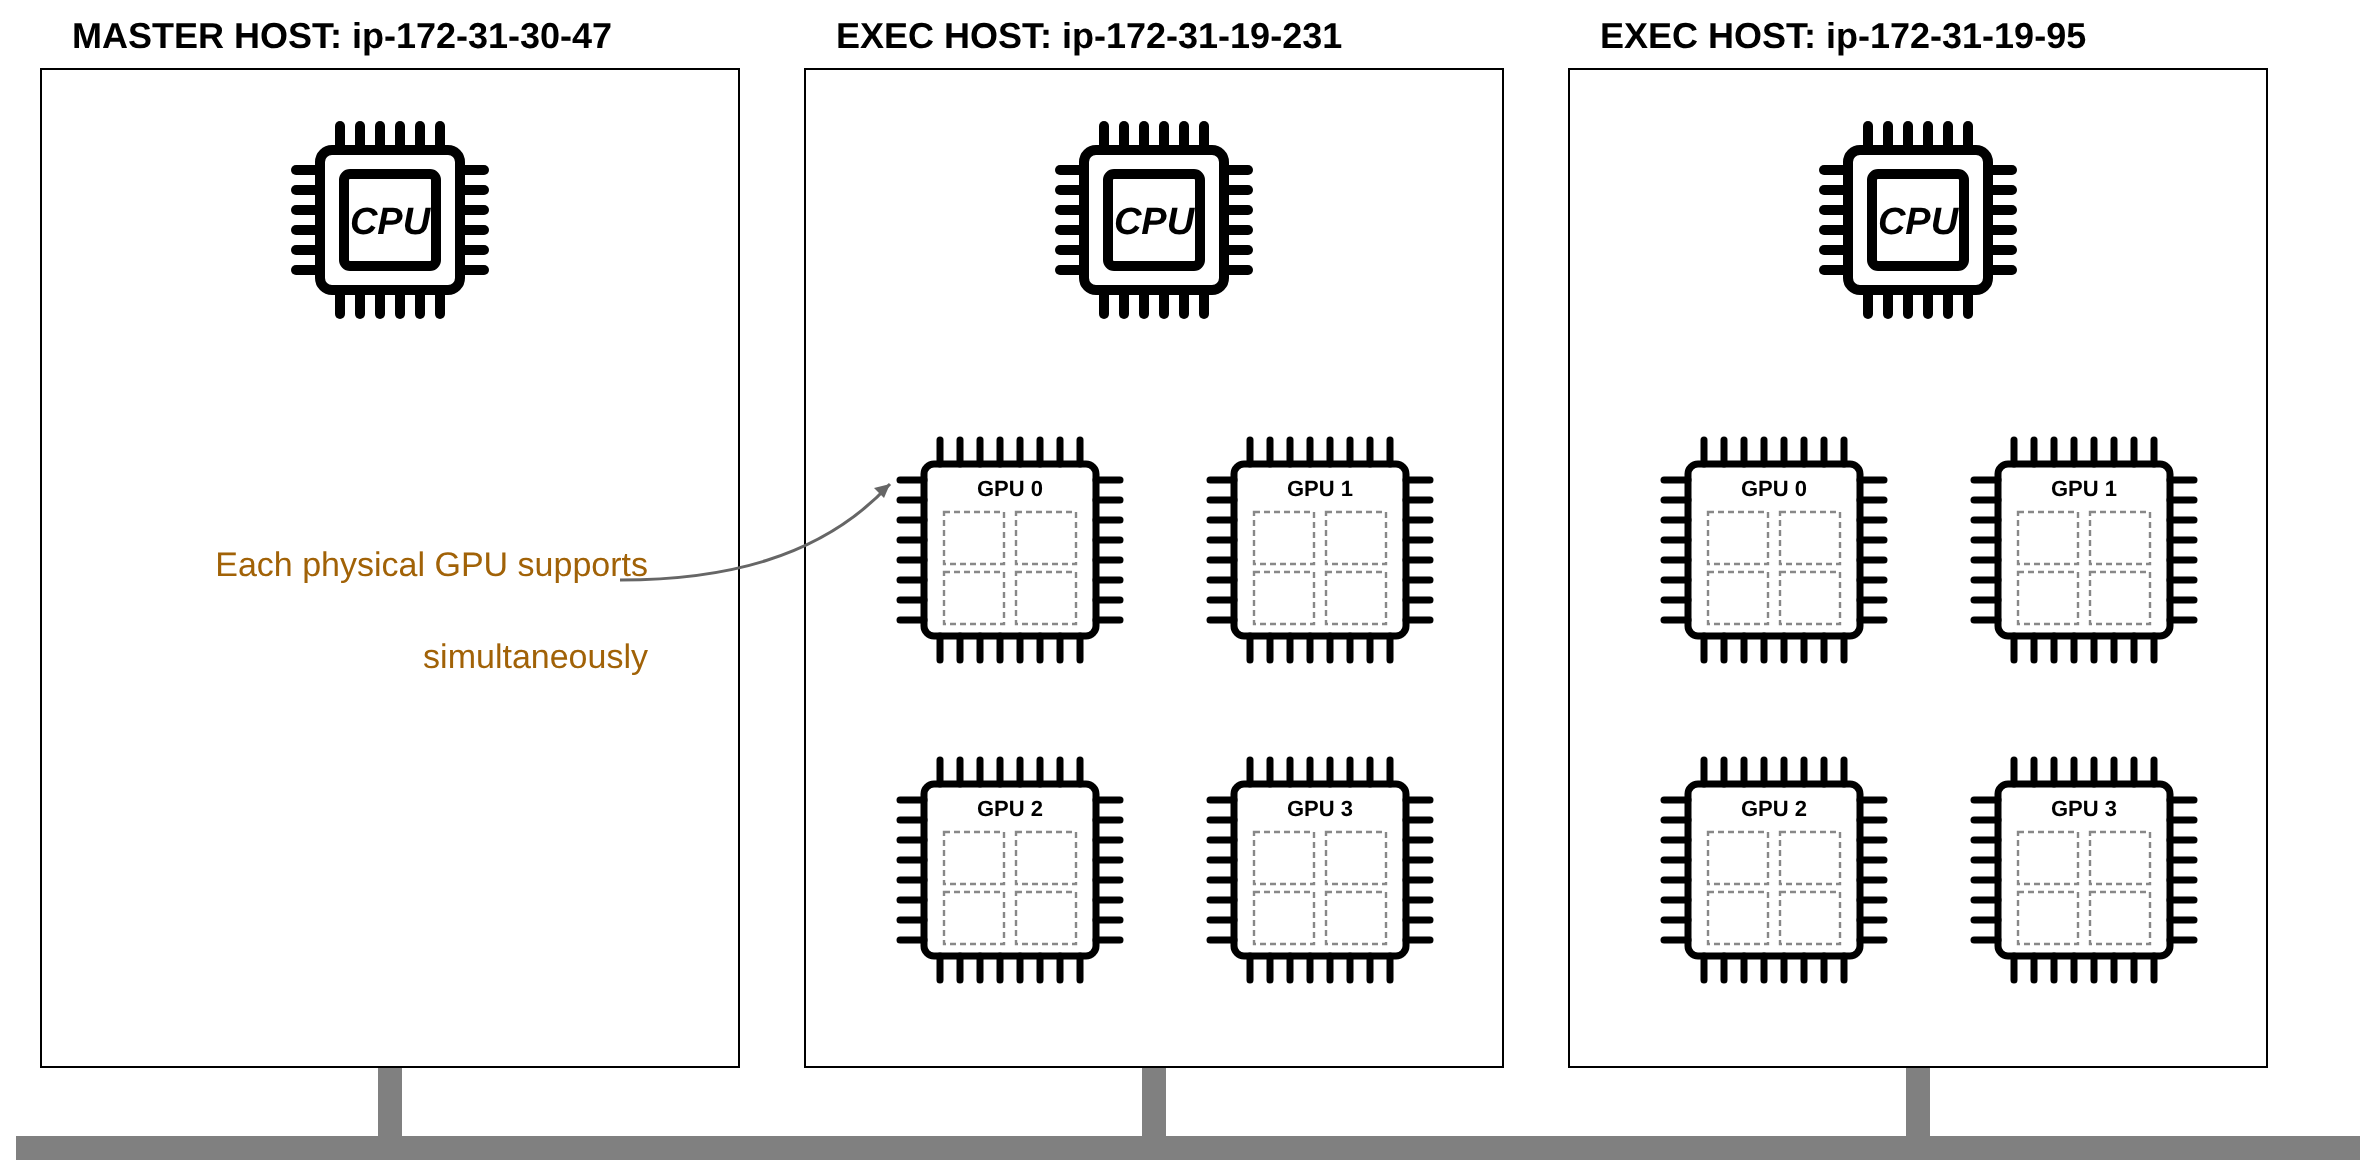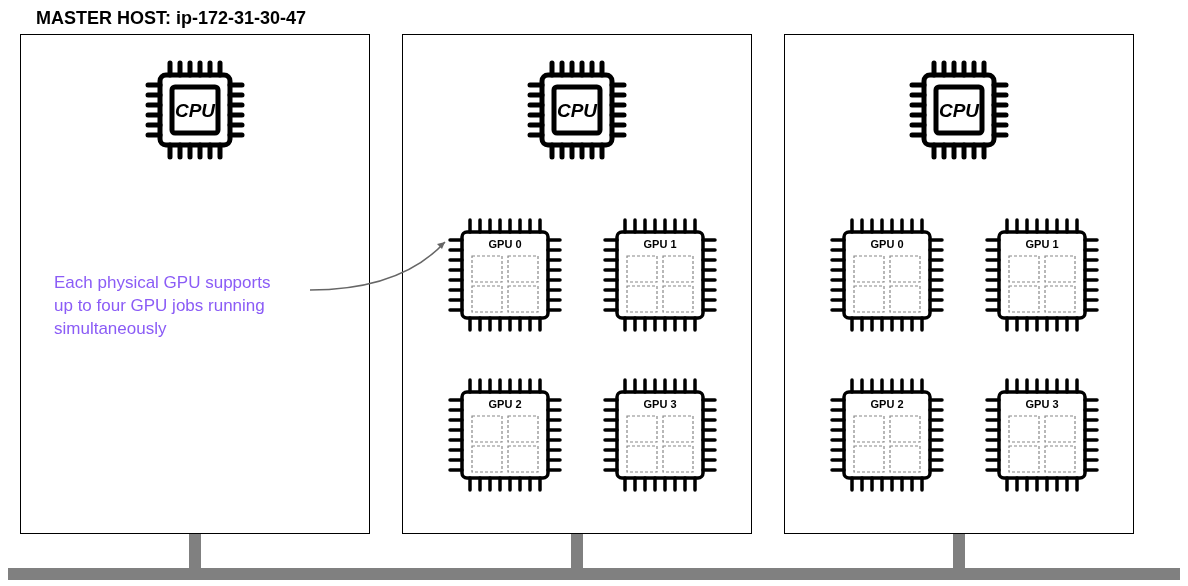--- a/index.html
+++ b/index.html
@@ -9,20 +9,21 @@
     font-family: Arial, Helvetica, sans-serif;
     background: #fff;
     width: 1188px;
     height: 586px;
     position: relative;
   }
   .canvas {
     position: relative;
     width: 972px;
     height: 586px;
+    text-align: right;
   }
   .host-box {
     position: absolute;
     border: 1px solid #000;
     background: #fff;
   }
   .host-title {
     position: absolute;
     font-weight: bold;
     font-size: 18px;
@@ -33,21 +34,21 @@
     font-style: italic;
   }
   .gpu-chip {
     position: absolute;
     font-weight: bold;
   }
   .annotation {
     position: absolute;
     font-size: 17px;
     line-height: 1.35;
-    color: #8b5cf6;
+    color: #a16207;
   }
   .bus-bar {
     position: absolute;
     background: #808080;
   }
   .down-leg {
     position: absolute;
     background: #808080;
   }
   .chip-label {
@@ -57,20 +58,22 @@
     font-family: Arial, sans-serif;
     font-size: 11px;
   }
 </style>
 </head>
 <body>
 
 <div class="canvas">
 
   <div class="host-title" style="left:36px; top:8px;">MASTER HOST: ip-172-31-30-47</div>
+  <div class="host-title" style="left:418px; top:8px;">EXEC HOST: ip-172-31-19-231</div>
+  <div class="host-title" style="left:800px; top:8px;">EXEC HOST: ip-172-31-19-95</div>
 
   <div class="host-box" style="left:20px; top:34px; width:350px; height:500px;"></div>
   <div class="host-box" style="left:402px; top:34px; width:350px; height:500px;"></div>
   <div class="host-box" style="left:784px; top:34px; width:350px; height:500px;"></div>
 
   <div class="cpu-chip" style="left:140px; top:55px;">
     <svg width="110" height="110" viewBox="0 0 110 110">
       <g stroke="#000" stroke-width="5" fill="none" stroke-linecap="round">
         <rect x="20" y="20" width="70" height="70" rx="6"></rect>
         <rect x="32" y="32" width="46" height="46" rx="3"></rect>
@@ -170,21 +173,21 @@
           <line x1="90" y1="60" x2="102" y2="60"></line>
           <line x1="90" y1="70" x2="102" y2="70"></line>
           <line x1="90" y1="80" x2="102" y2="80"></line>
       </g>
       <text x="55" y="62" text-anchor="middle" class="chip-label" font-size="19" font-weight="bold">CPU</text>
     </svg>
   </div>
 
   <div class="annotation" style="left:54px; top:272px; width:270px;">
     <span>Each physical GPU supports</span><br>
-    <span>up to four GPU jobs running</span><br>
+    <br>
     <span>simultaneously</span>
   </div>
 
   <svg style="position:absolute; left:300px; top:230px;" width="170" height="80">
     <path d="M 10 60 C 60 60, 110 50, 145 12" stroke="#666" stroke-width="1.5" fill="none"></path>
     <path d="M 145 12 l -8 2 l 5 5 z" fill="#666"></path>
   </svg>
 
   <div class="gpu-chip" style="left:440px; top:210px;">
     <svg width="130" height="130" viewBox="0 0 130 130">

